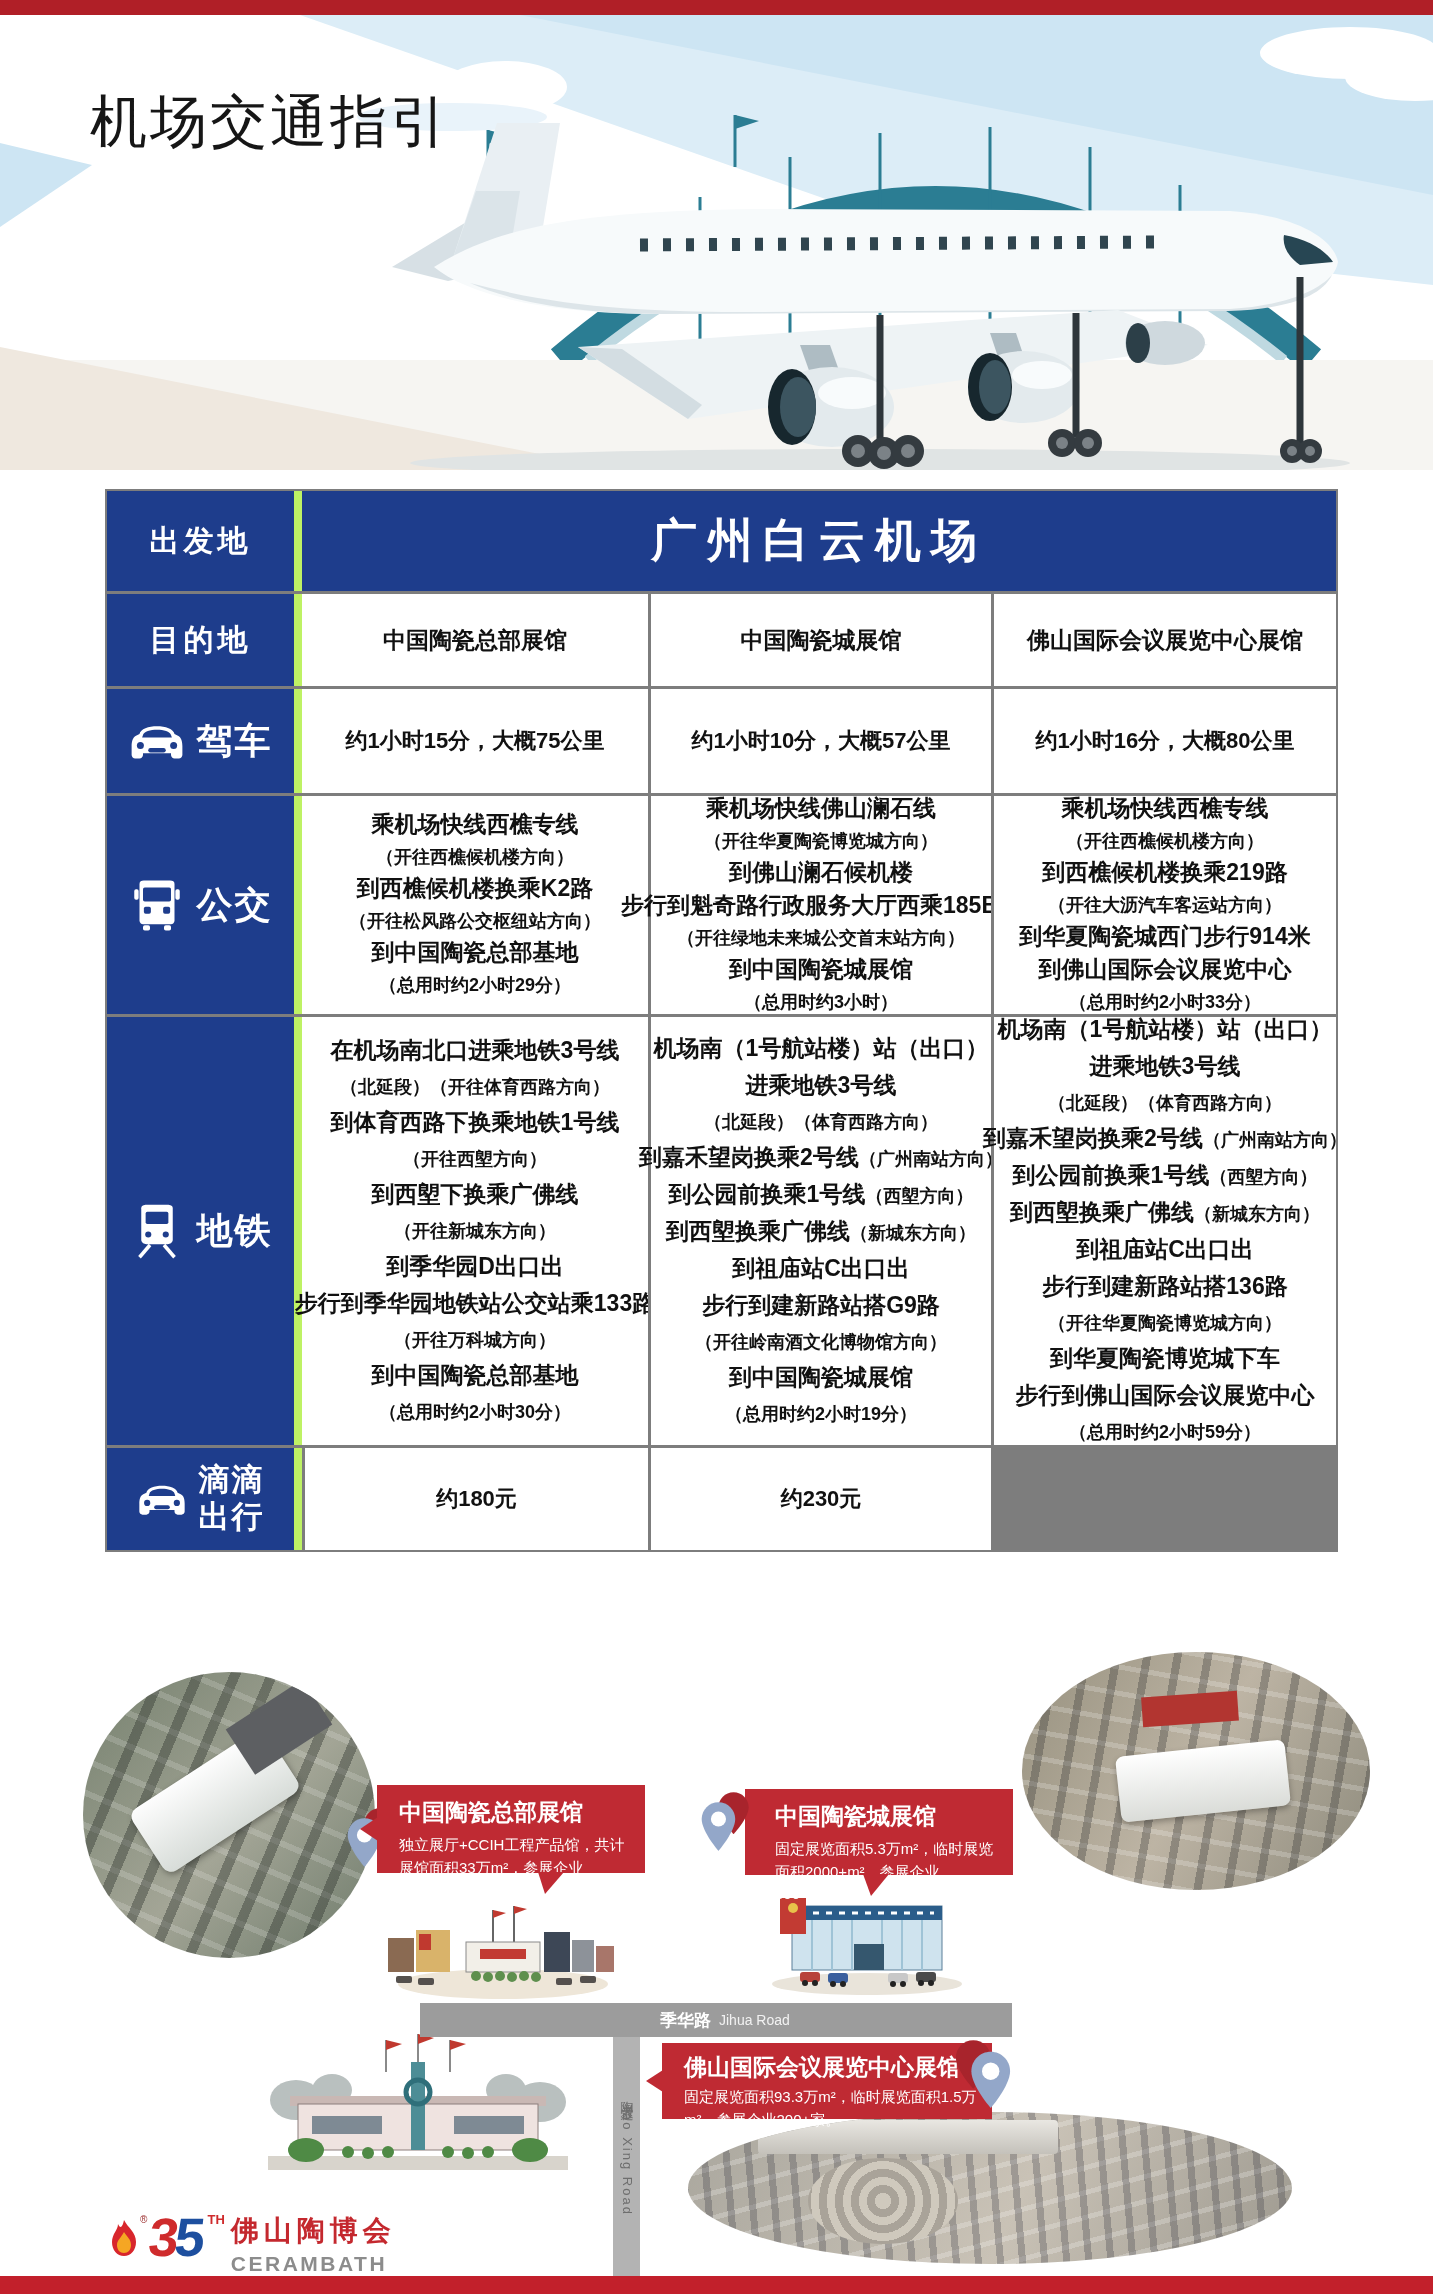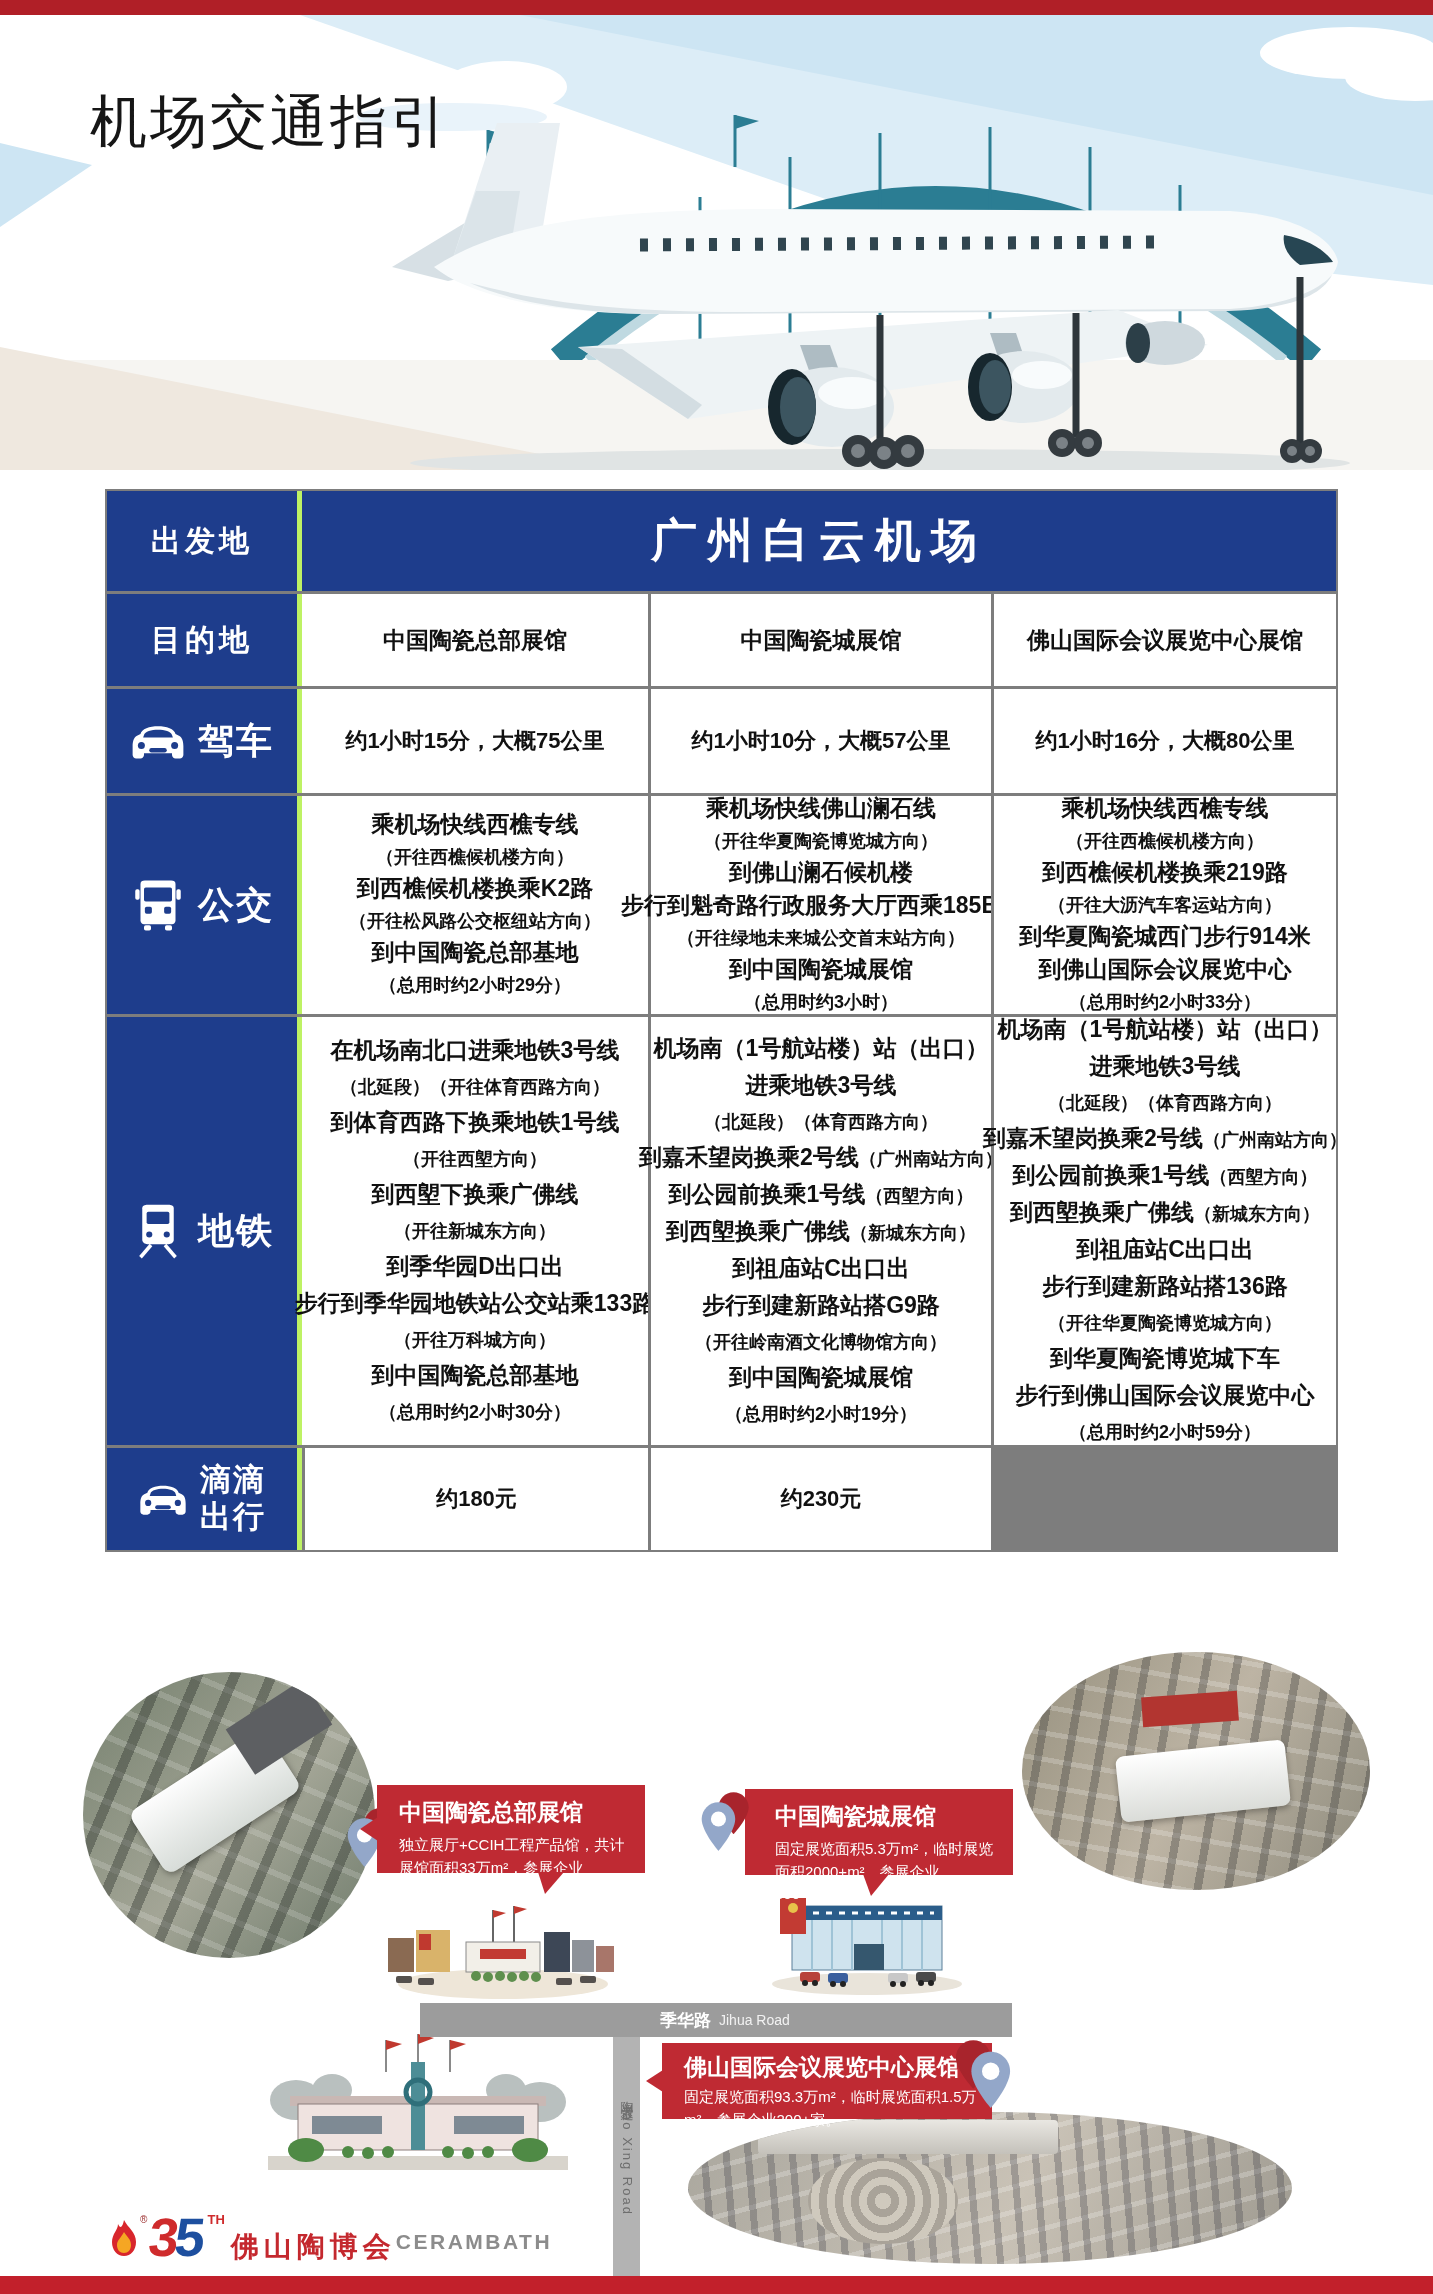--- a/index.html
+++ b/index.html
@@ -20,21 +20,21 @@
   .tbl {
     left:105px; top:489px;
     display:grid;
     grid-template-columns:195px 346px 343px 345px;
     grid-template-rows:100px 92px 104px 218px 428px 102px;
     row-gap:3px;
     background:#7d7d7d;
     border:2px solid #7d7d7d;
   }
   .cell { background:#ffffff; display:flex; align-items:center; justify-content:center; }
-  .lblc { background:#1e3d8c; color:#ffffff; font-weight:bold; gap:12px; border-right:5px solid #bef264; }
+  .lblc { background:#1e3d8c; color:#ffffff; font-weight:bold; gap:12px; border-right:8px solid #bef264; }
   .hdr-small { font-size:30px; letter-spacing:4px; }
   .hdr-big { grid-column:2/5; background:#1e3d8c; color:#fff; font-weight:bold; font-size:46px; letter-spacing:10px; }
   .vb { border-left:3px solid #7d7d7d; }
   .dest { font-weight:bold; font-size:23px; color:#111; }
   .simple { font-weight:bold; font-size:22px; color:#111; }
   .route { flex-direction:column; padding:6px 4px; }
   .rl { text-align:center; white-space:nowrap; color:#111; font-weight:bold; }
   .r-bus .rl { line-height:30px; }
   .r-metro .rl { line-height:35px; }
   .rl .bg { font-size:23px; }
@@ -100,21 +100,21 @@
   .ct2 { left:770px; top:1888px; }
   .ct3 { left:268px; top:2028px; }
 
   
   .logo { left:108px; top:2210px; display:flex; align-items:flex-start; z-index:6; }
   .logo .flame { width:32px; height:40px; margin-top:8px; }
   .logo .reg { font-size:10px; color:#9a2a2a; margin:4px 2px 0 0; }
   .logo .n3 { font-size:54px; font-weight:800; color:#cf2b2c; transform:skewX(-6deg); line-height:1; }
   .logo .n5 { font-size:54px; font-weight:800; color:#1d4f9f; transform:skewX(-6deg); line-height:1; margin-left:-4px; }
   .logo .th { font-size:13px; font-weight:bold; color:#cf2b2c; margin:2px 6px 0 2px; }
-  .logo .bt { display:flex; margin-top:18px; }
+  .logo .bt { display:flex; flex-direction:column; margin-top:2px; }
   .logo .cn { font-size:28px; font-weight:bold; color:#c4282e; letter-spacing:5px; }
   .logo .en { font-size:21px; font-weight:bold; color:#8c8c8c; letter-spacing:2.5px; margin-top:2px; }
 </style>
 </head>
 <body>
 
 <div class="page">
 
   <div class="abs bar-top"></div>
 

